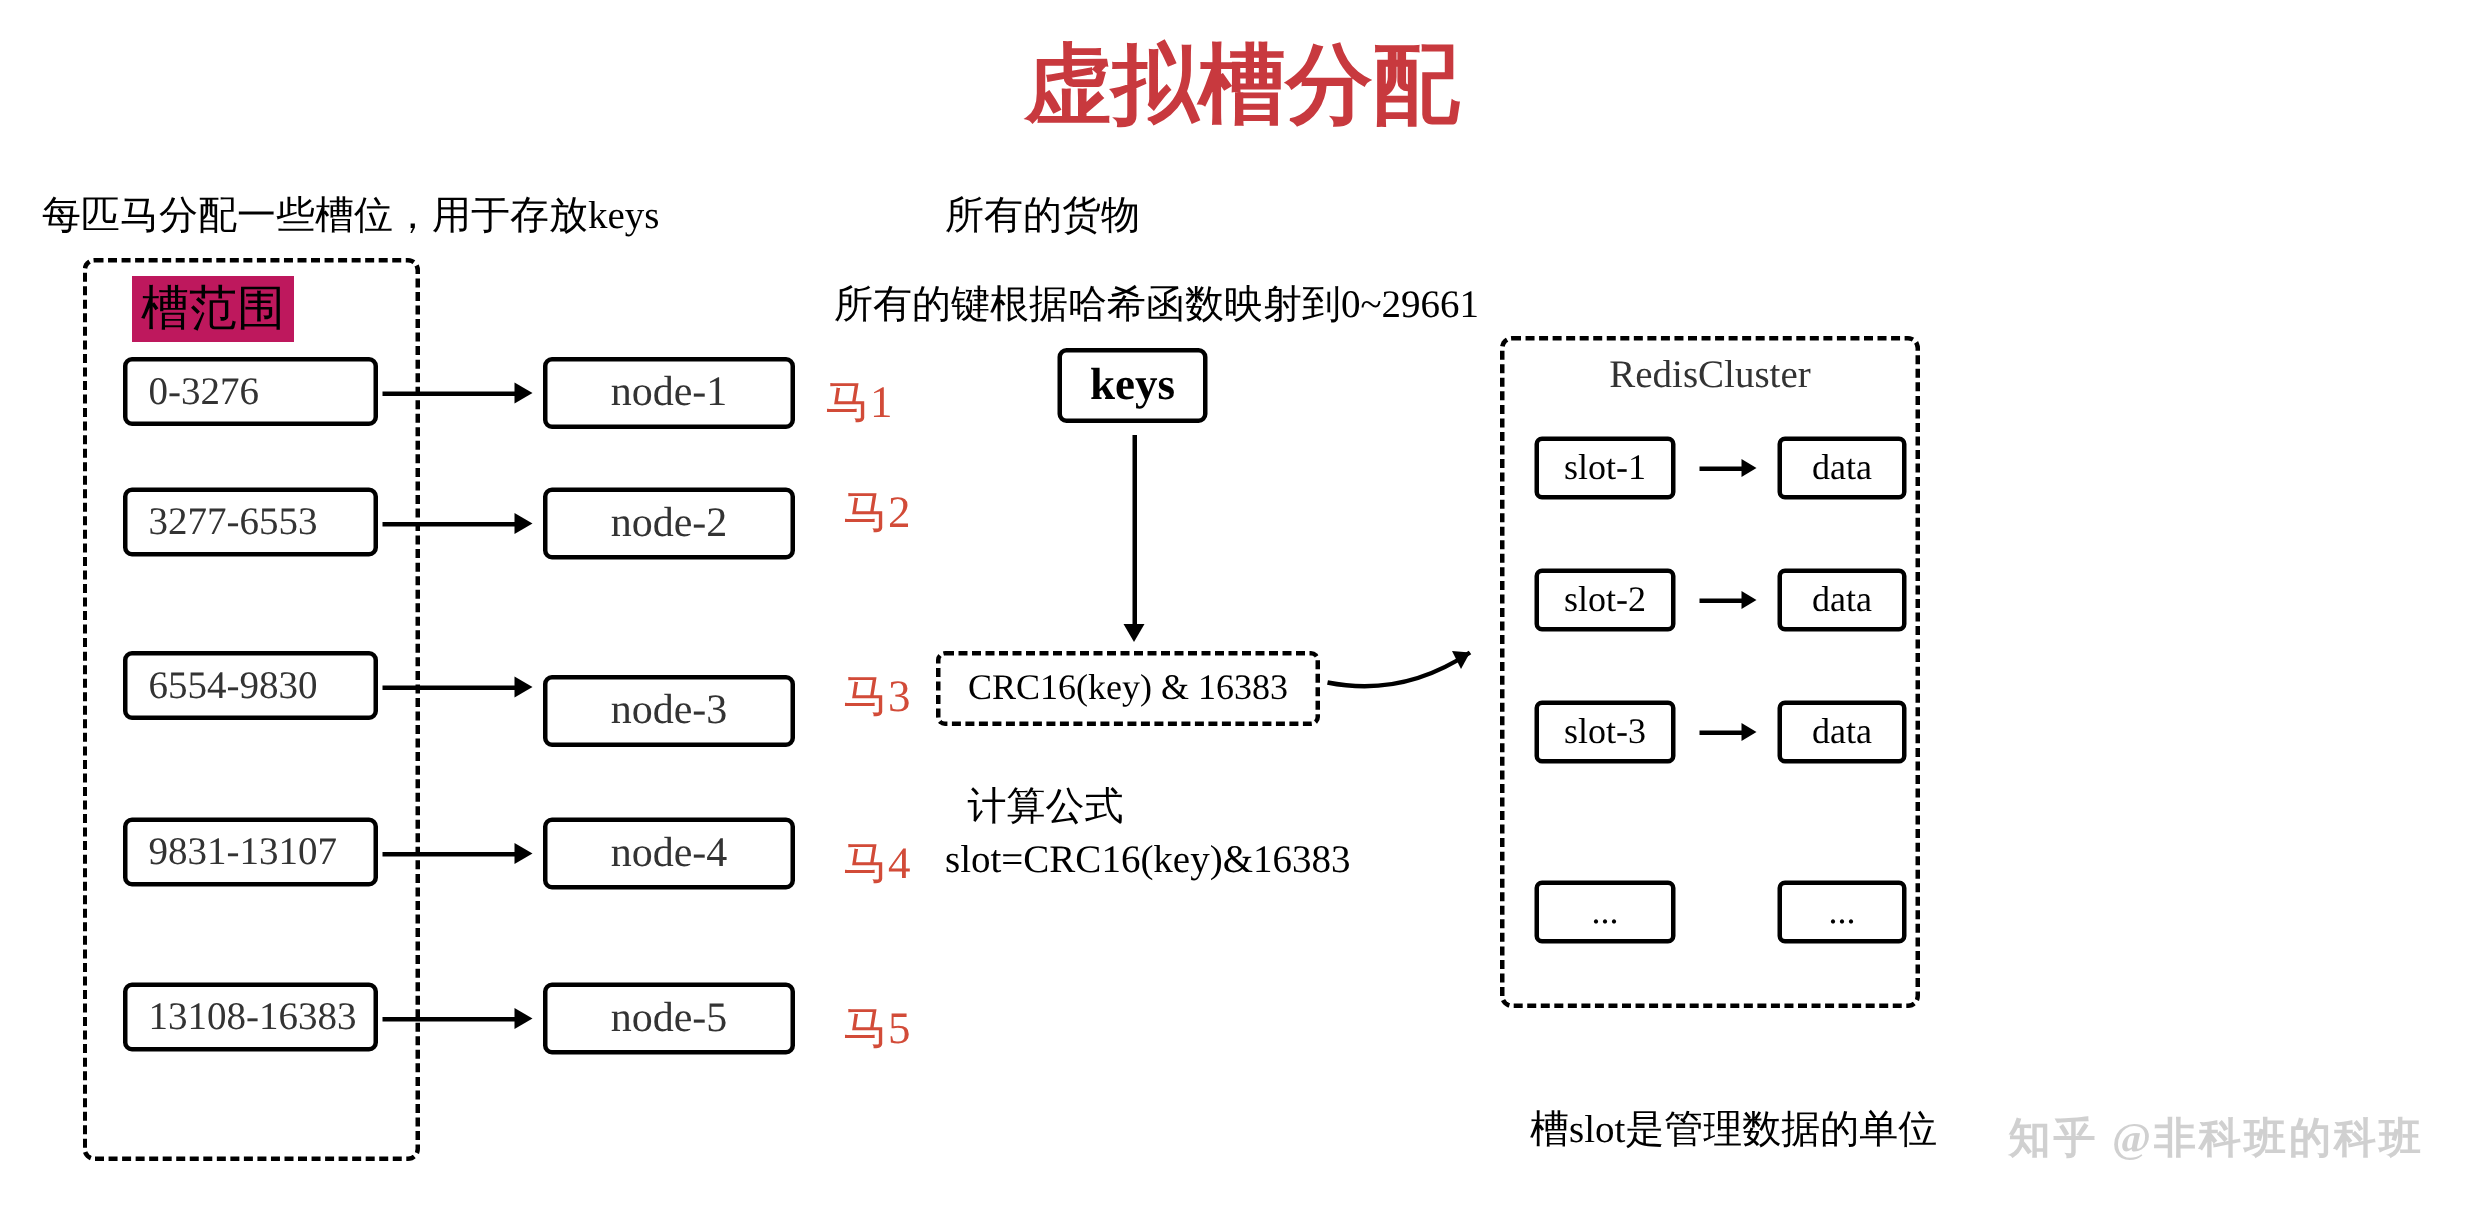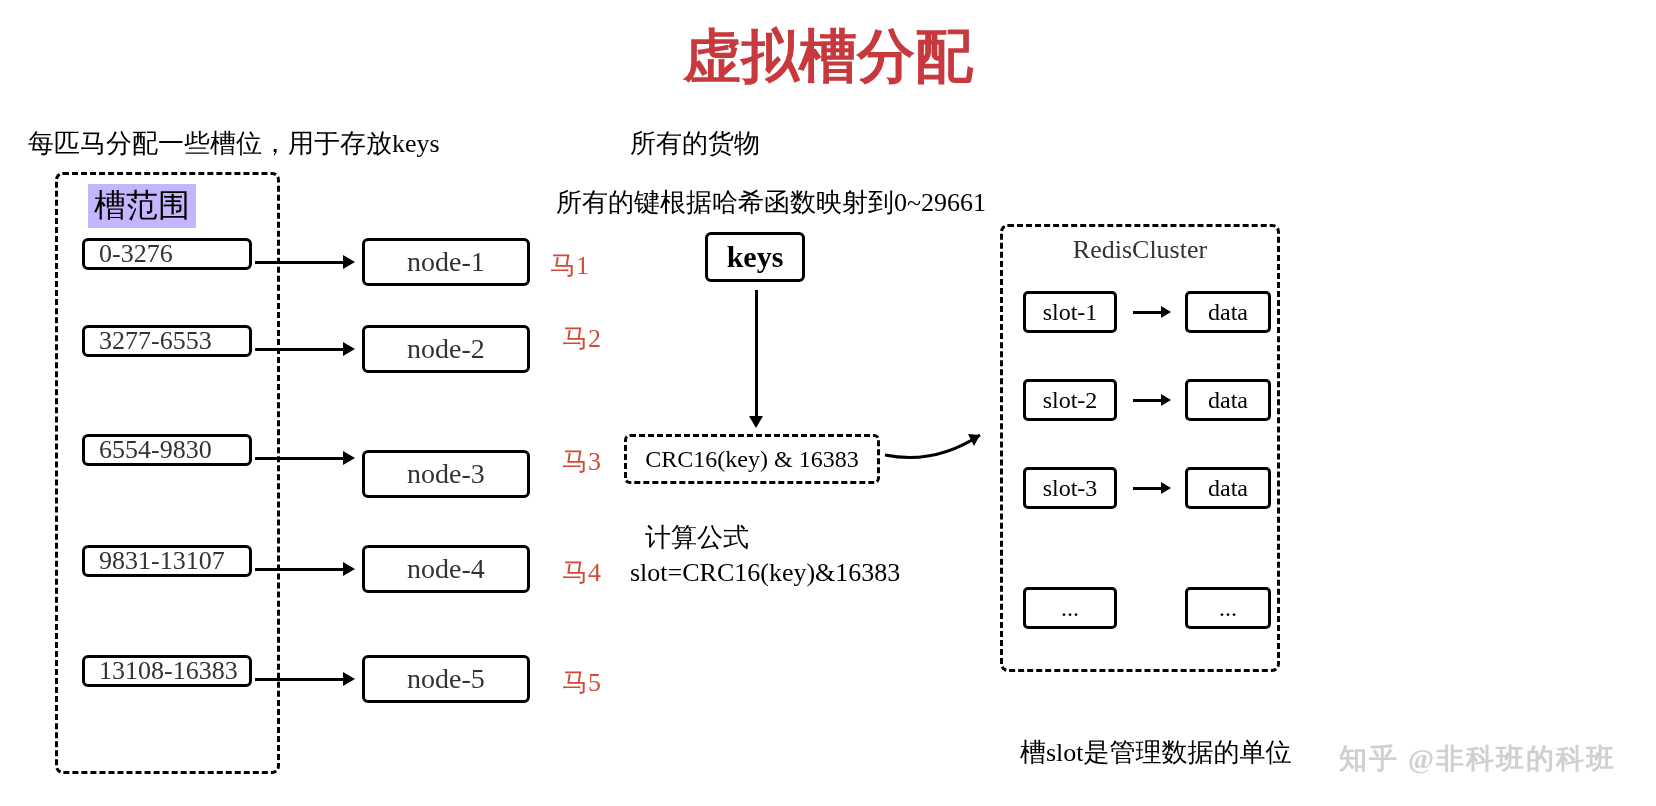--- a/index.html
+++ b/index.html
@@ -27,55 +27,55 @@
     }
     .anno-top-left { top: 126px; left: 28px; }
     .anno-top-mid { top: 126px; left: 630px; }
     .anno-hash { top: 185px; left: 556px; }
     .anno-formula1 { top: 520px; left: 645px; }
     .anno-formula2 { top: 558px; left: 630px; }
     .anno-bottom-right { top: 735px; left: 1020px; }
     .horse-label {
       position: absolute;
       color: #d24b38;
-      font-size: 26px;
+      font-size: 30px;
     }
     .dashed-box {
       position: absolute;
       border: 3px dashed #000;
       border-radius: 8px;
     }
     .slot-range-container {
       top: 172px;
       left: 55px;
       width: 225px;
       height: 602px;
     }
     .slot-range-header {
       position: absolute;
       top: 184px;
       left: 88px;
       font-size: 32px;
       font-weight: normal;
       color: #000;
-      background: #c4b5fd;
+      background: #be185d;
       padding: 0 6px;
     }
     .solid-box {
       position: absolute;
       border: 3px solid #000;
       border-radius: 6px;
       background: #fff;
       display: flex;
       align-items: center;
       justify-content: center;
       font-size: 26px;
       color: #333;
     }
-    .range-box { width: 170px; height: 32px; justify-content: flex-start; padding-left: 14px; }
+    .range-box { width: 170px; height: 46px; justify-content: flex-start; padding-left: 14px; }
     .node-box { width: 168px; height: 48px; font-size: 28px; }
     .keys-box { top: 232px; left: 705px; width: 100px; height: 50px; font-size: 30px; font-weight: bold; color: #000; }
     .cluster-container {
       top: 224px;
       left: 1000px;
       width: 280px;
       height: 448px;
       border: 3px dashed #000;
       border-radius: 8px;
       position: absolute;

